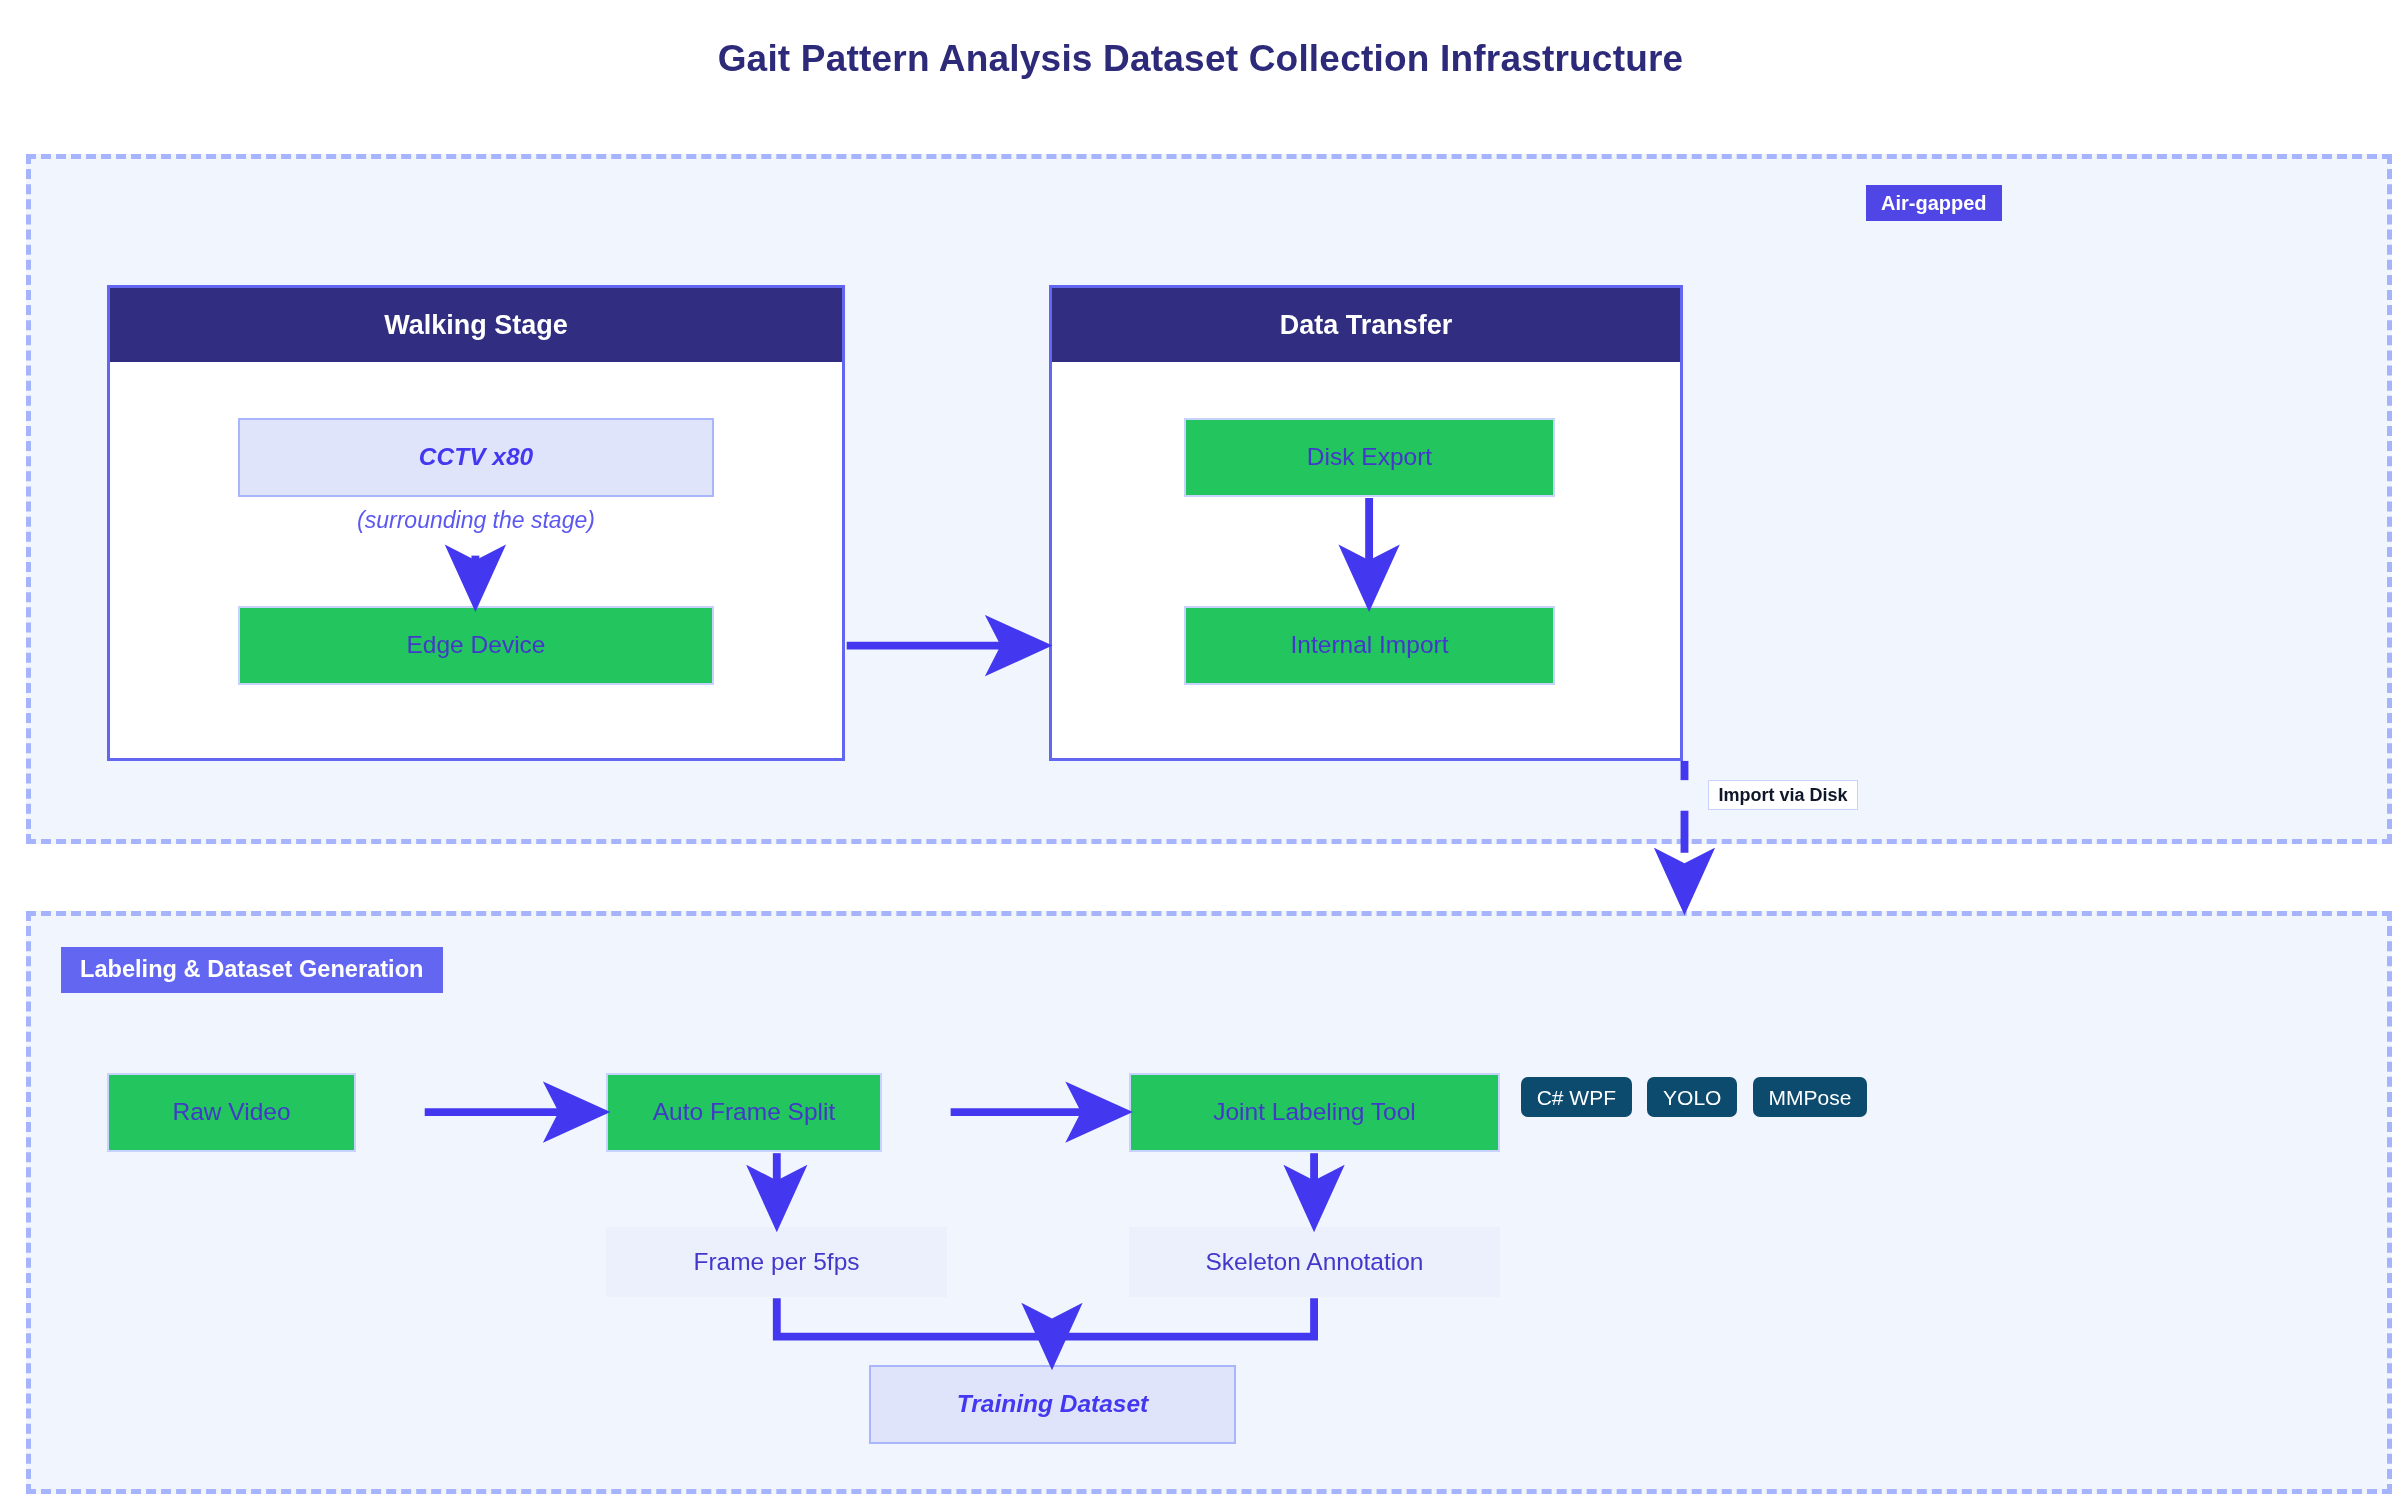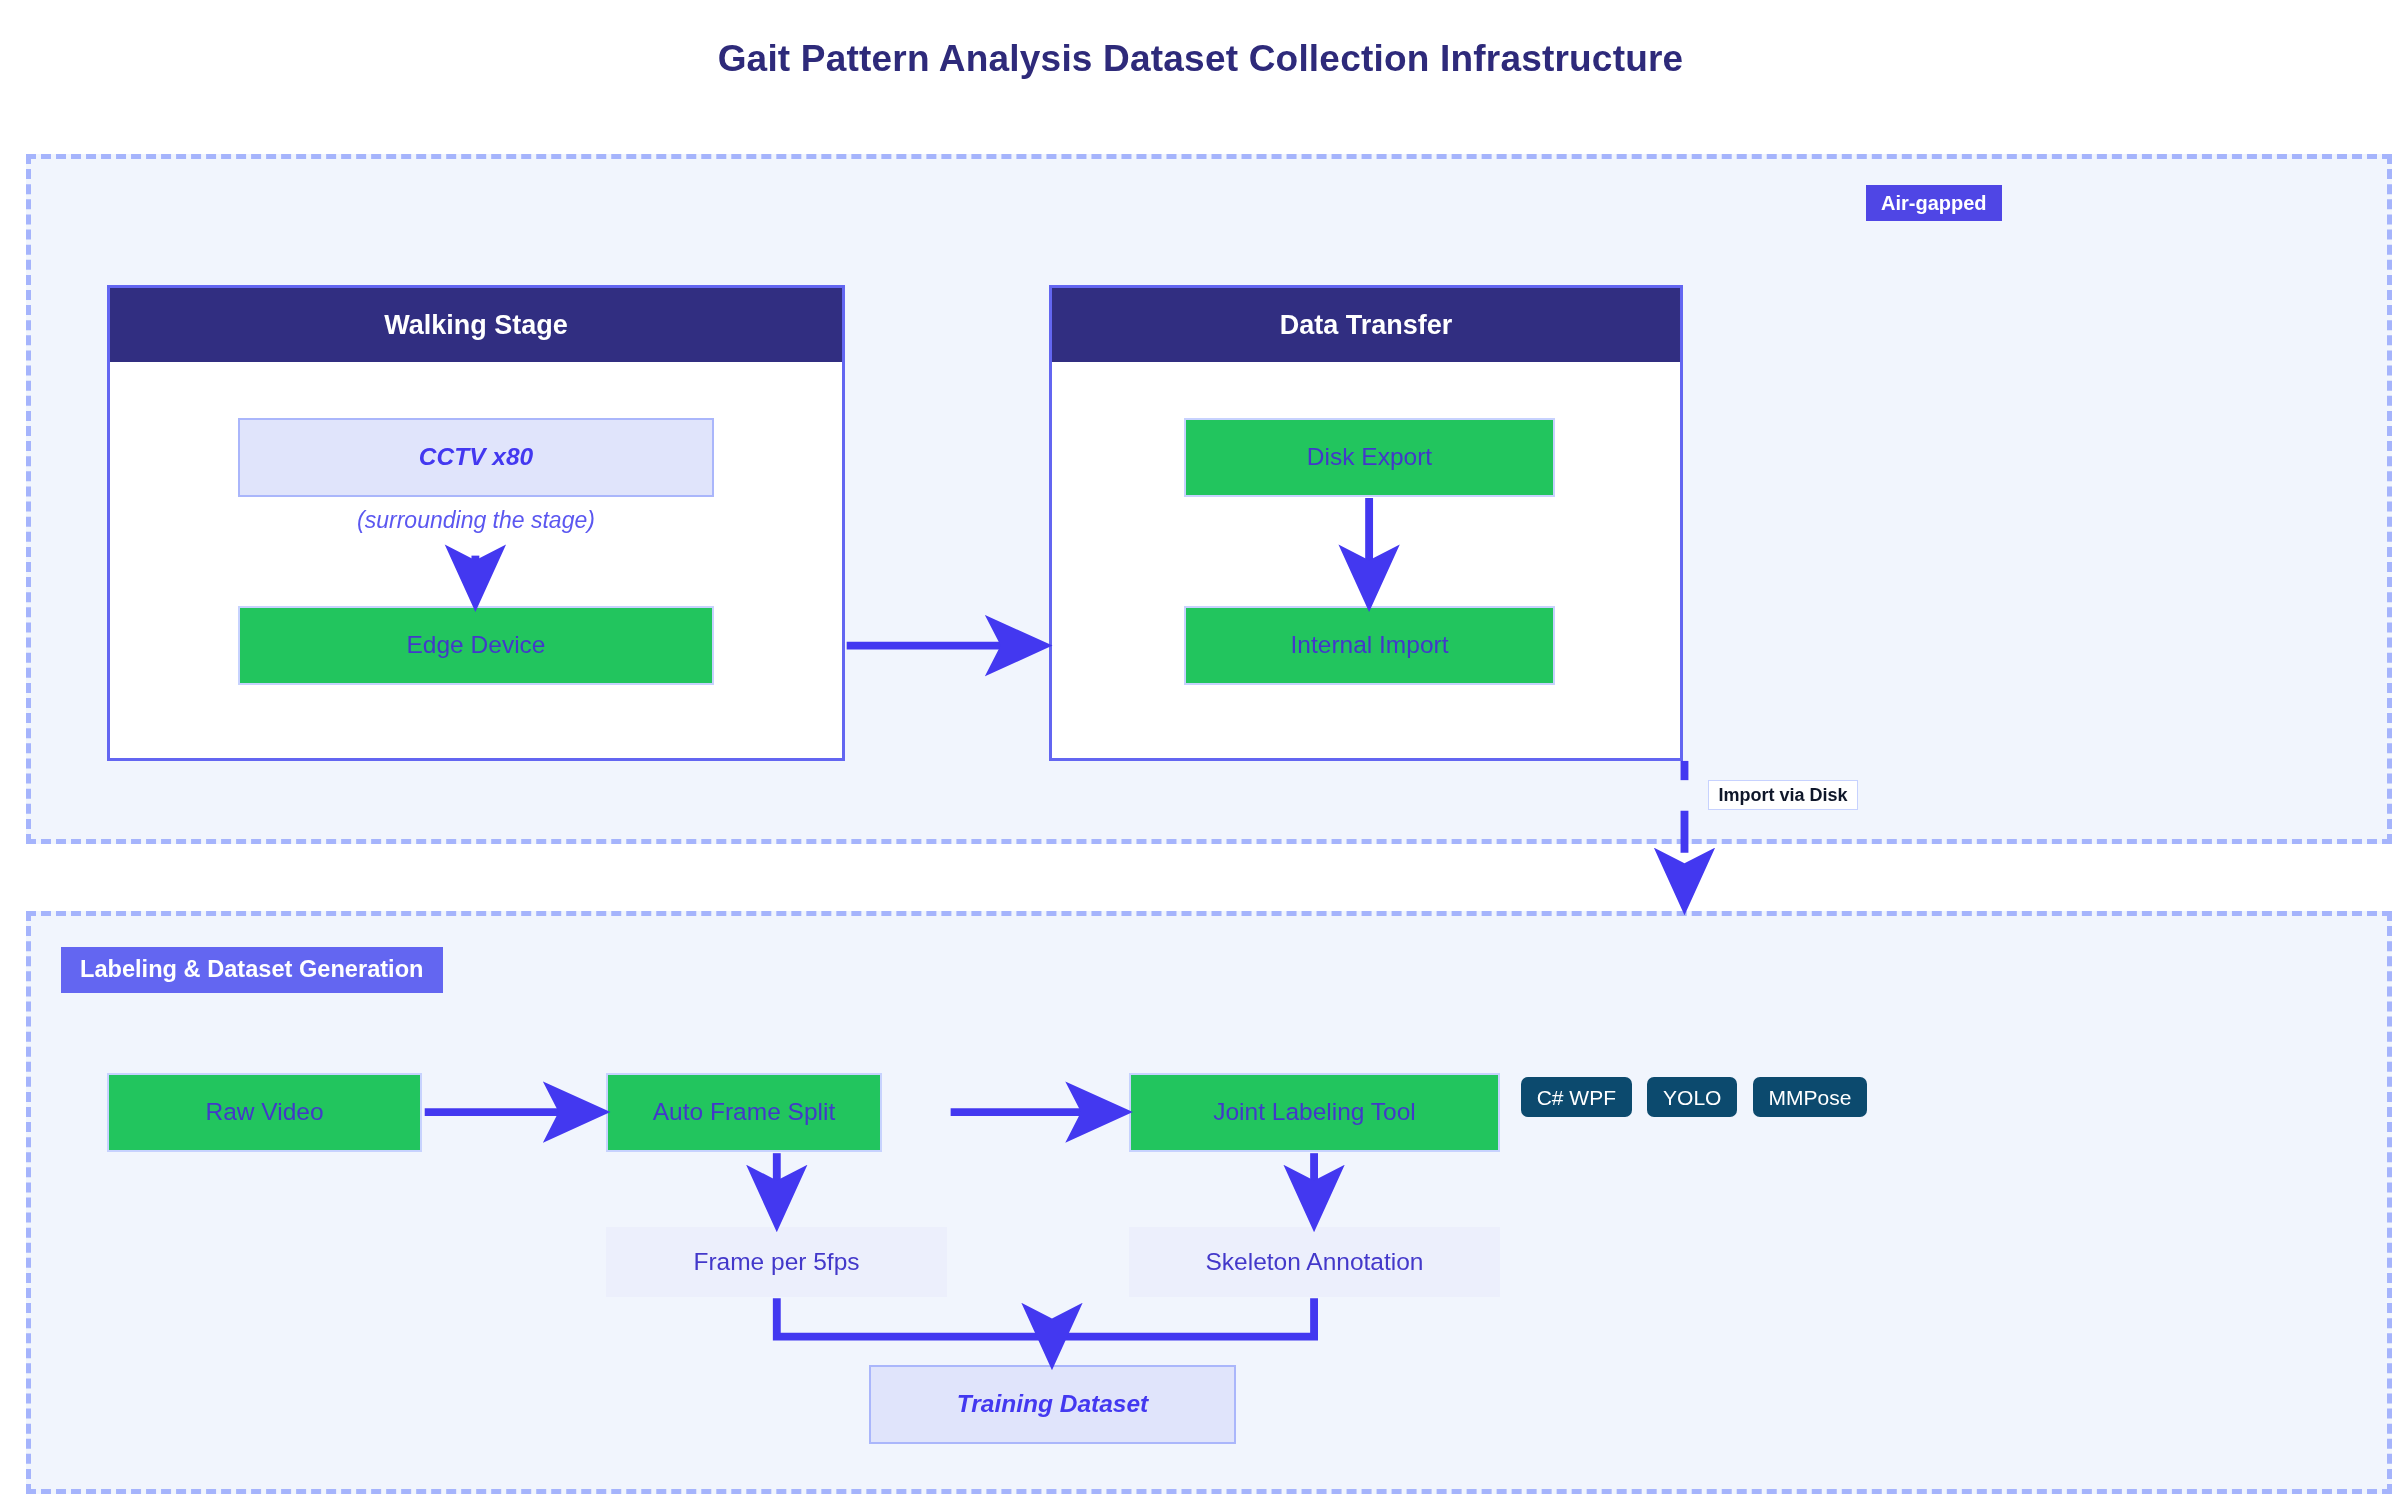--- a/index.html
+++ b/index.html
@@ -124,21 +124,21 @@
   .node.faint {
     background: #eceffc;
     border: 2.6px solid #eceffc;
   }
 
   #node-cctv        { left: 238px; top: 418px; width: 476px; height: 79px; }
   #node-edge-device { left: 238px; top: 606px; width: 476px; height: 79px; }
   #node-disk-export { left: 1184px; top: 418px; width: 371px; height: 79px; }
   #node-internal-import { left: 1184px; top: 606px; width: 371px; height: 79px; }
 
-  #node-raw-video   { left: 107px; top: 1073px; width: 315px; height: 79px; }
+  #node-raw-video   { left: 107px; top: 1073px; width: 249px; height: 79px; }
   #node-auto-frame  { left: 606px; top: 1073px; width: 276px; height: 79px; }
   #node-joint-label { left: 1129px; top: 1073px; width: 371px; height: 79px; }
   #node-frame-5fps  { left: 606px; top: 1227px; width: 341px; height: 70px; }
   #node-skeleton    { left: 1129px; top: 1227px; width: 371px; height: 70px; }
   #node-training    { left: 869px; top: 1365px; width: 367px; height: 79px; }
 
   
   #caption-surrounding {
     position: absolute;
     left: 238px;

